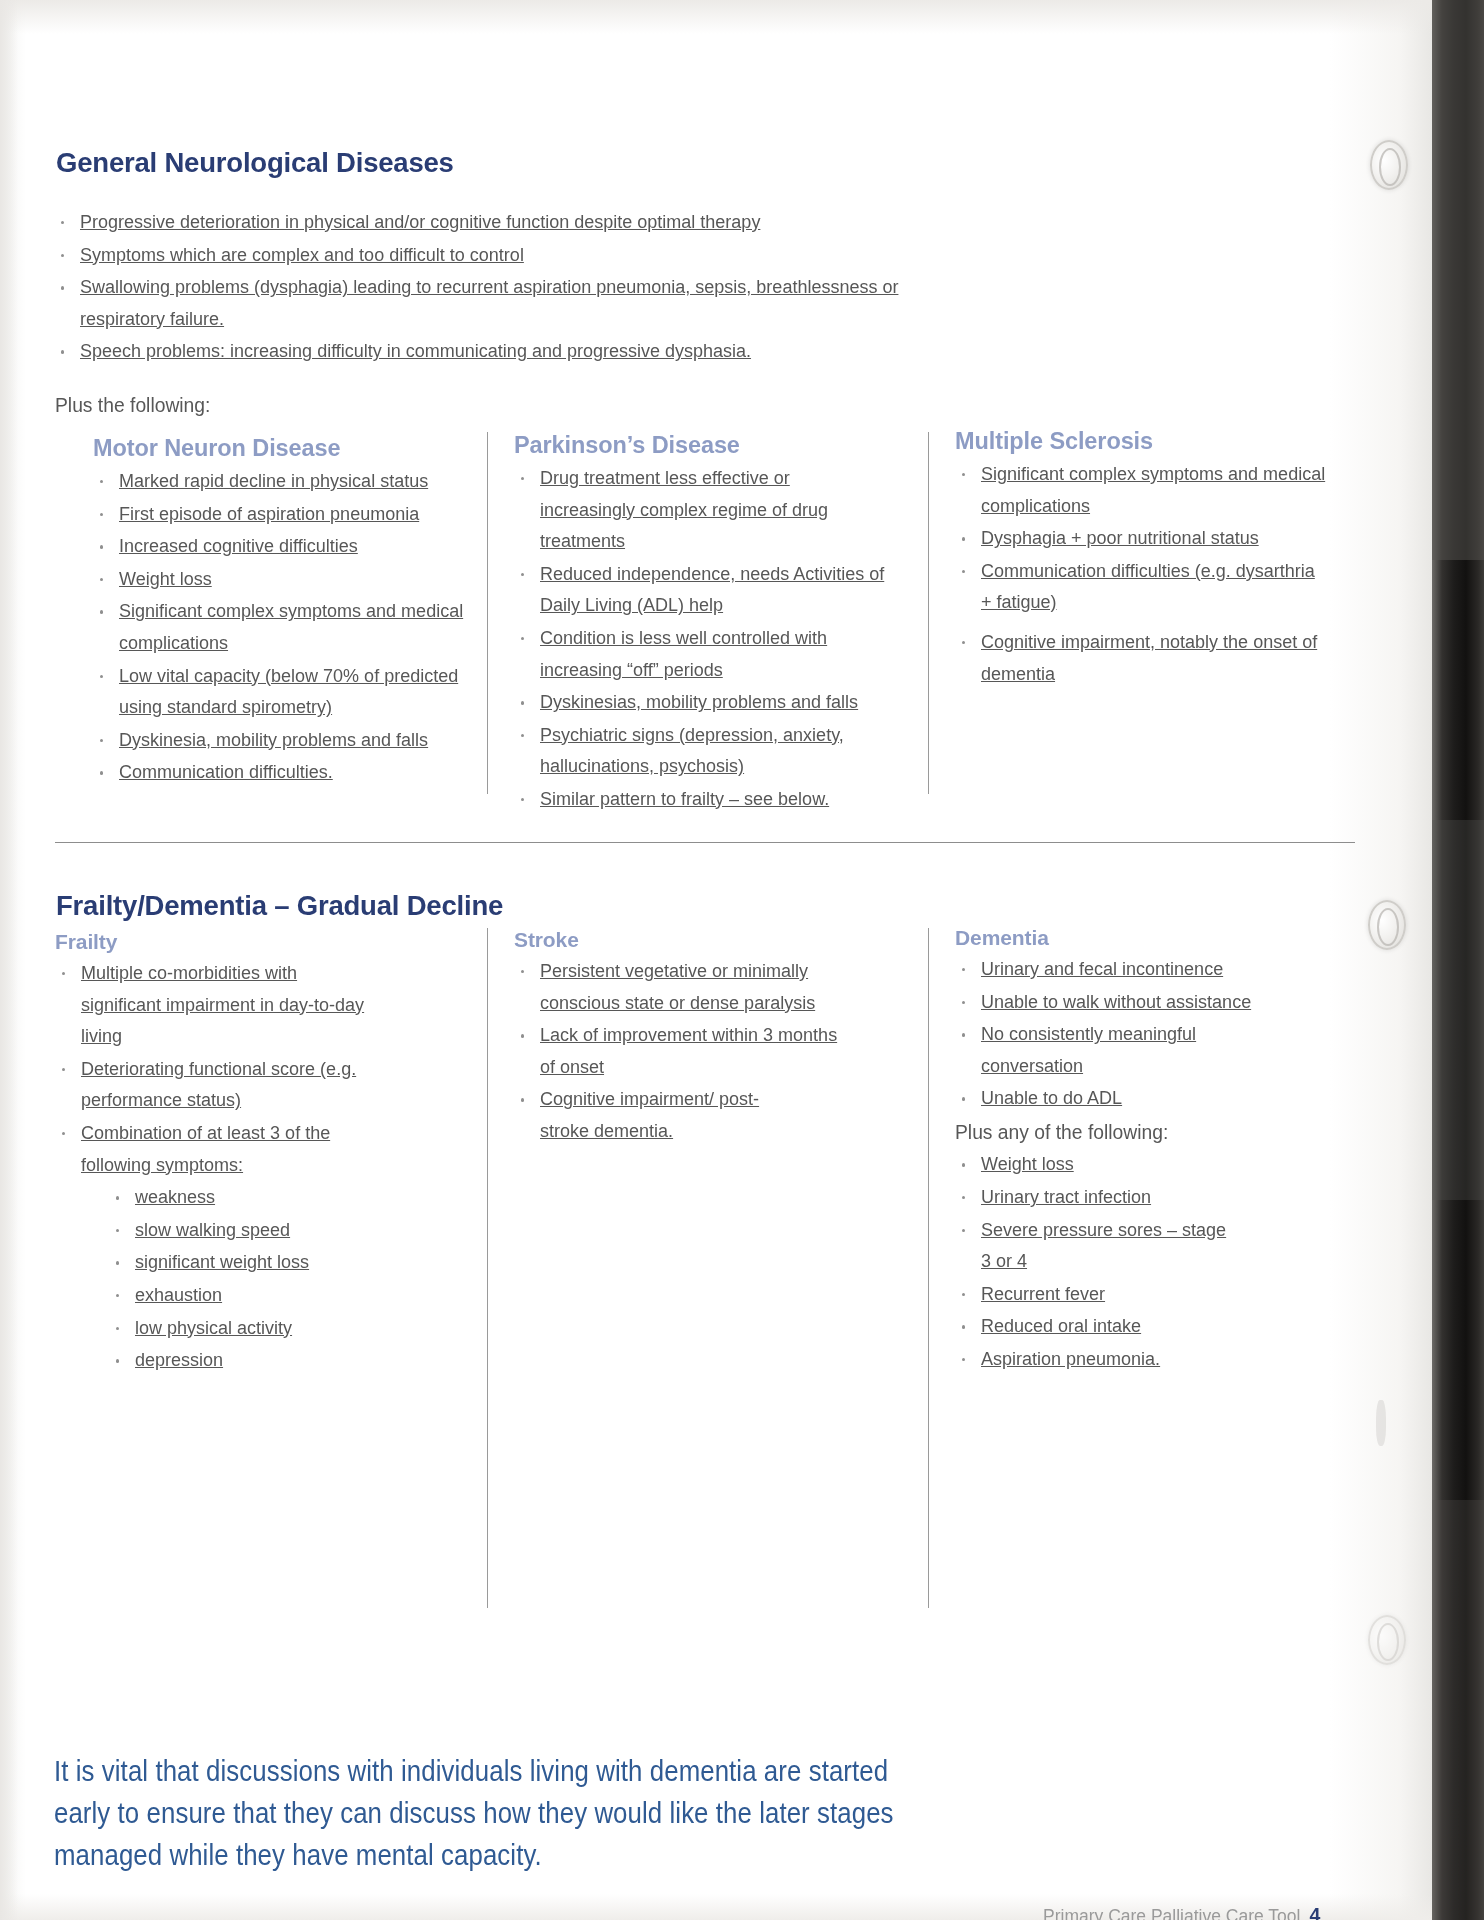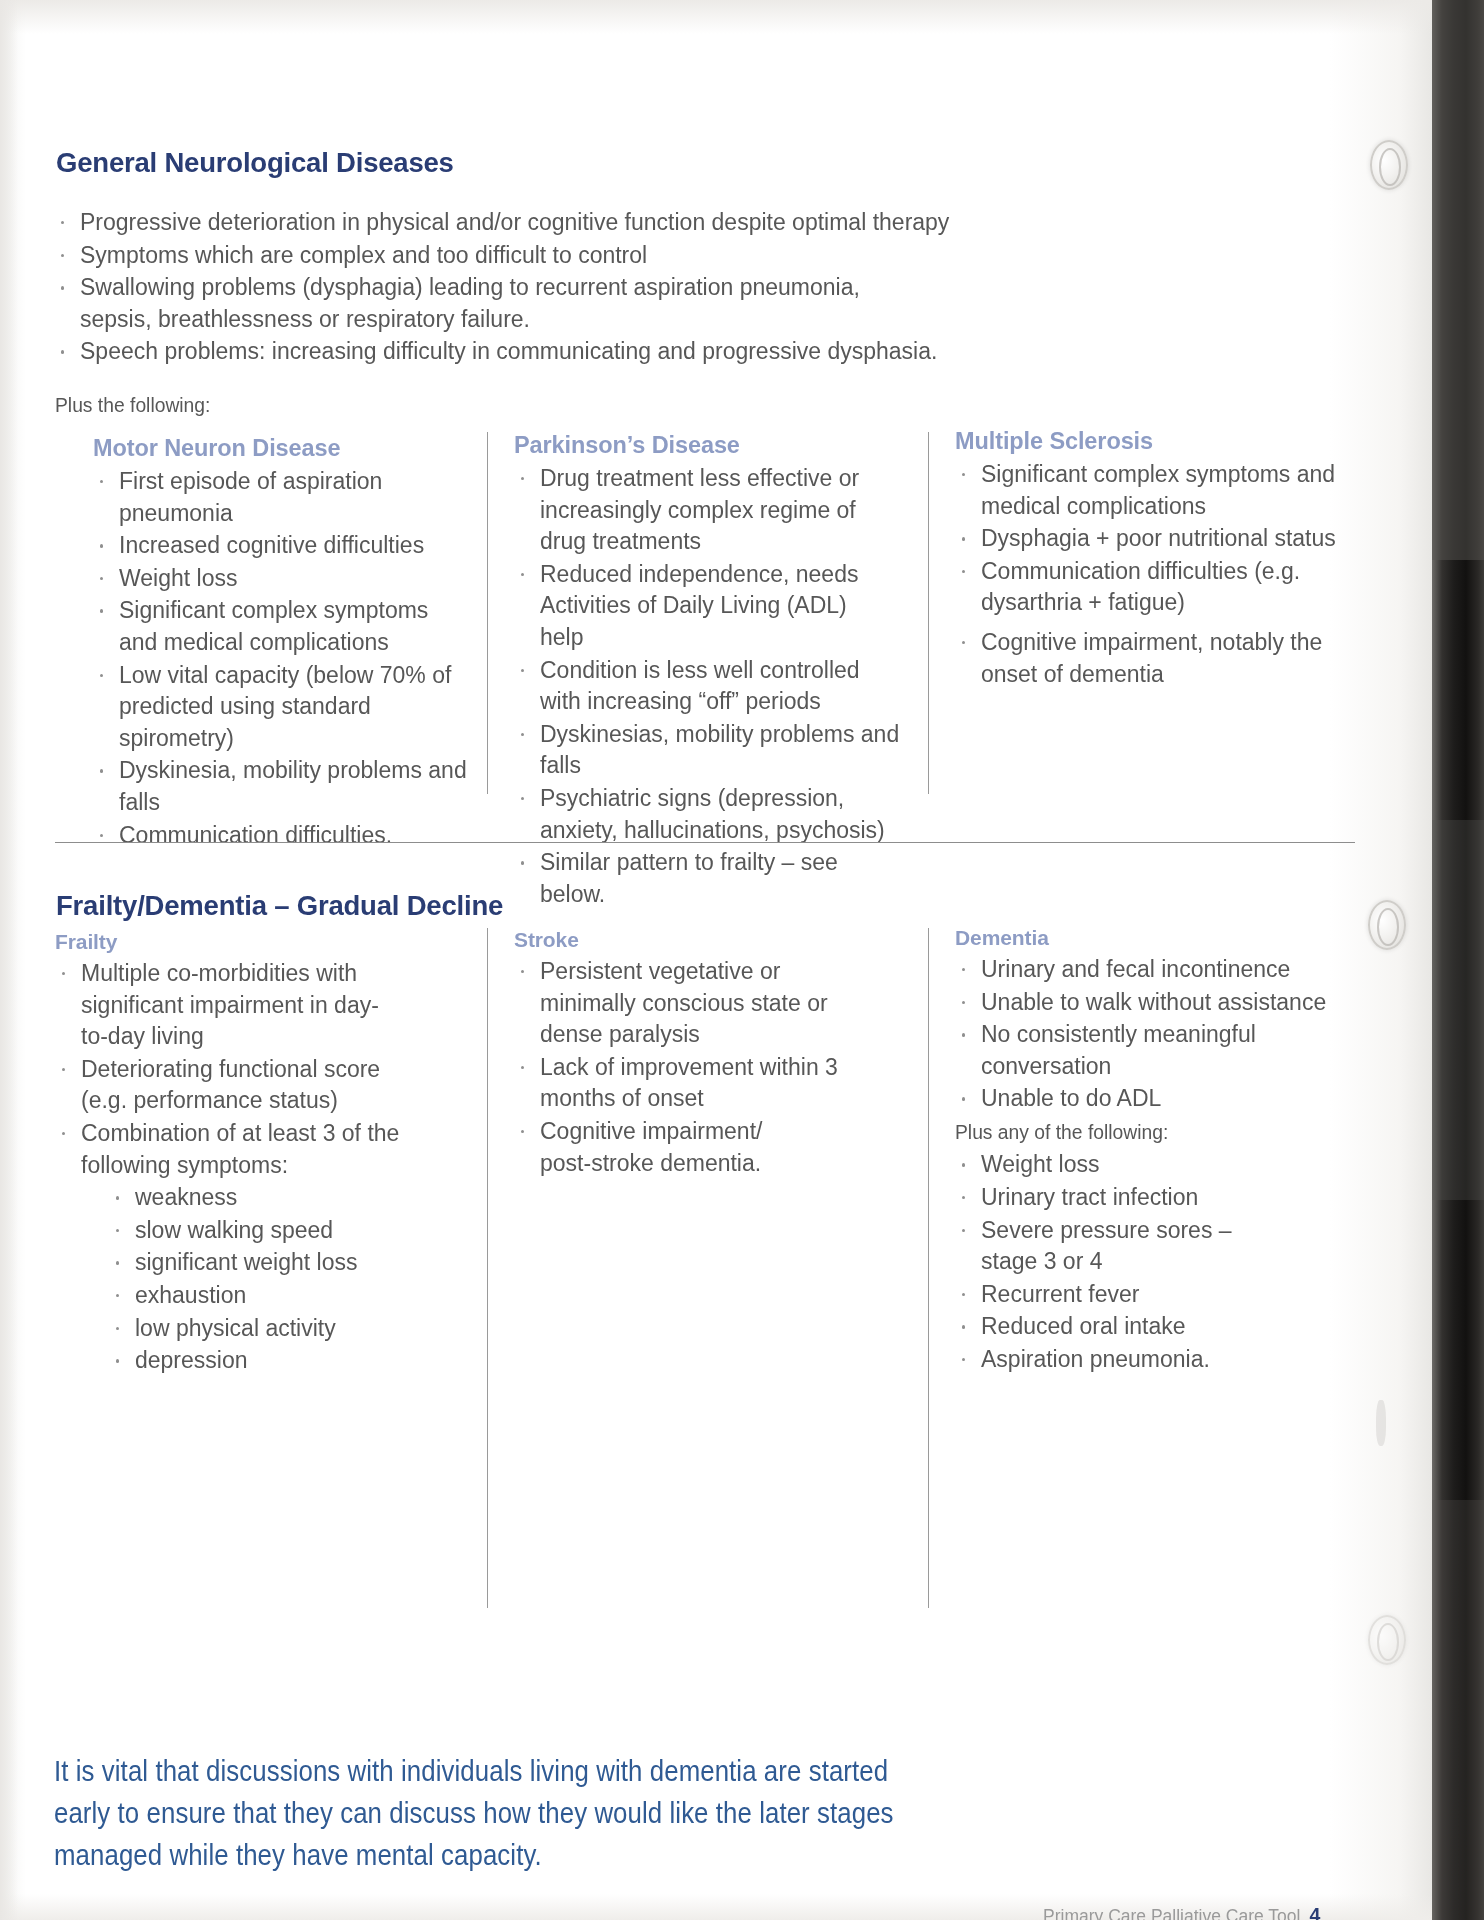--- a/index.html
+++ b/index.html
@@ -66,23 +66,24 @@
     color:#575757;
     font-size:19.3px;
     line-height:31.5px;
   }
 
   ul.plain{list-style:none;margin:0;padding:0;}
   ul.plain li{
     position:relative;
     padding-left:26px;
     color:#575757;
-    font-size:23px;
+    font-size:18px;
     line-height:31.6px;
     margin:0 0 1px 0;
+    text-decoration:underline;
   }
   ul.plain li::before{
     content:"";
     position:absolute;left:7px;top:14px;
     width:3.4px;height:3.4px;border-radius:50%;
     background:#8f8f8f;
   }
 
   .colhead{
     color:#8d9cc4;
@@ -150,20 +151,21 @@
     </ul>
 
     <div class="body-text" style="position:absolute;left:55px;top:390px;">Plus the following:</div>
 
     <div class="vrule" style="left:487px;top:432px;height:362px;"></div>
     <div class="vrule" style="left:928px;top:432px;height:362px;"></div>
 
     <div style="position:absolute;left:55px;top:435px;width:400px;margin-left:38px;">
       <div class="colhead">Motor Neuron Disease</div>
       <ul class="plain">
+        <li>Marked rapid decline in physical status</li>
         <li>First episode of aspiration pneumonia</li>
         <li>Increased cognitive difficulties</li>
         <li>Weight loss</li>
         <li style="width:345px;">Significant complex symptoms and medical complications</li>
         <li style="width:345px;">Low vital capacity (below 70% of predicted using standard spirometry)</li>
         <li>Dyskinesia, mobility problems and falls</li>
         <li>Communication difficulties.</li>
       </ul>
     </div>
 

